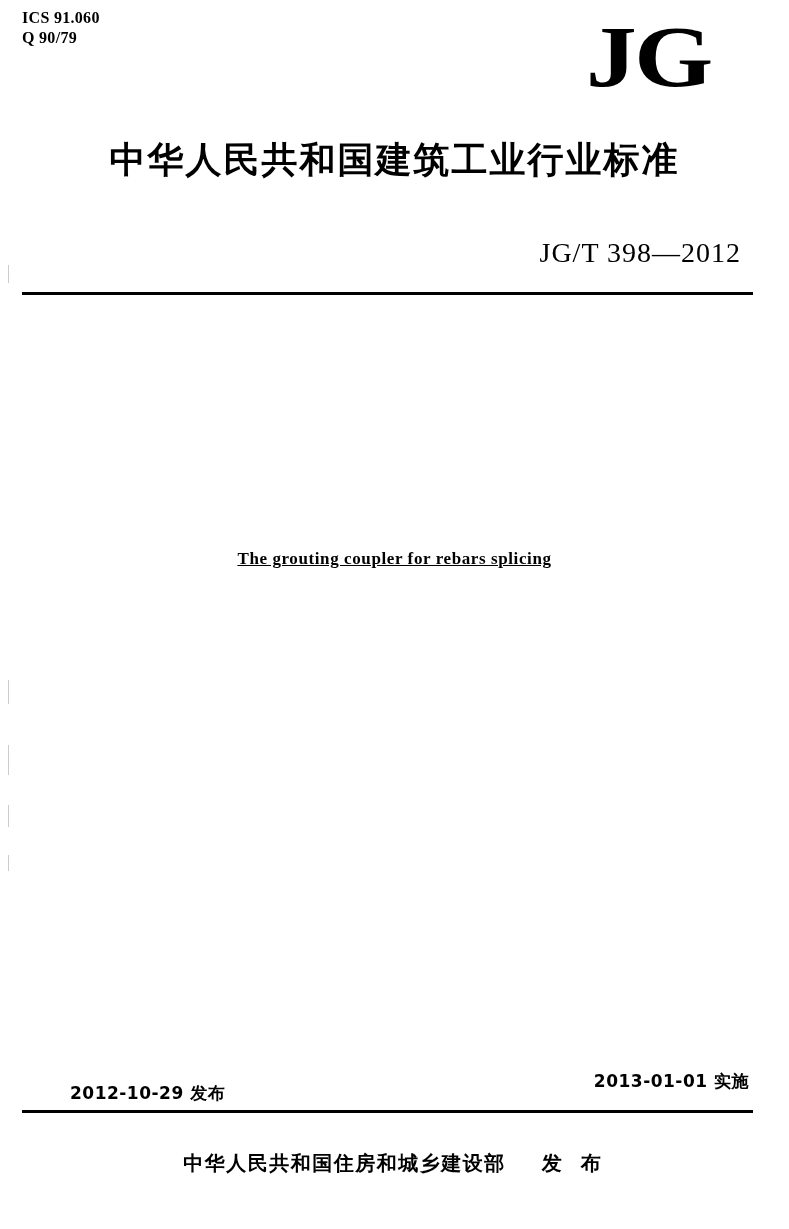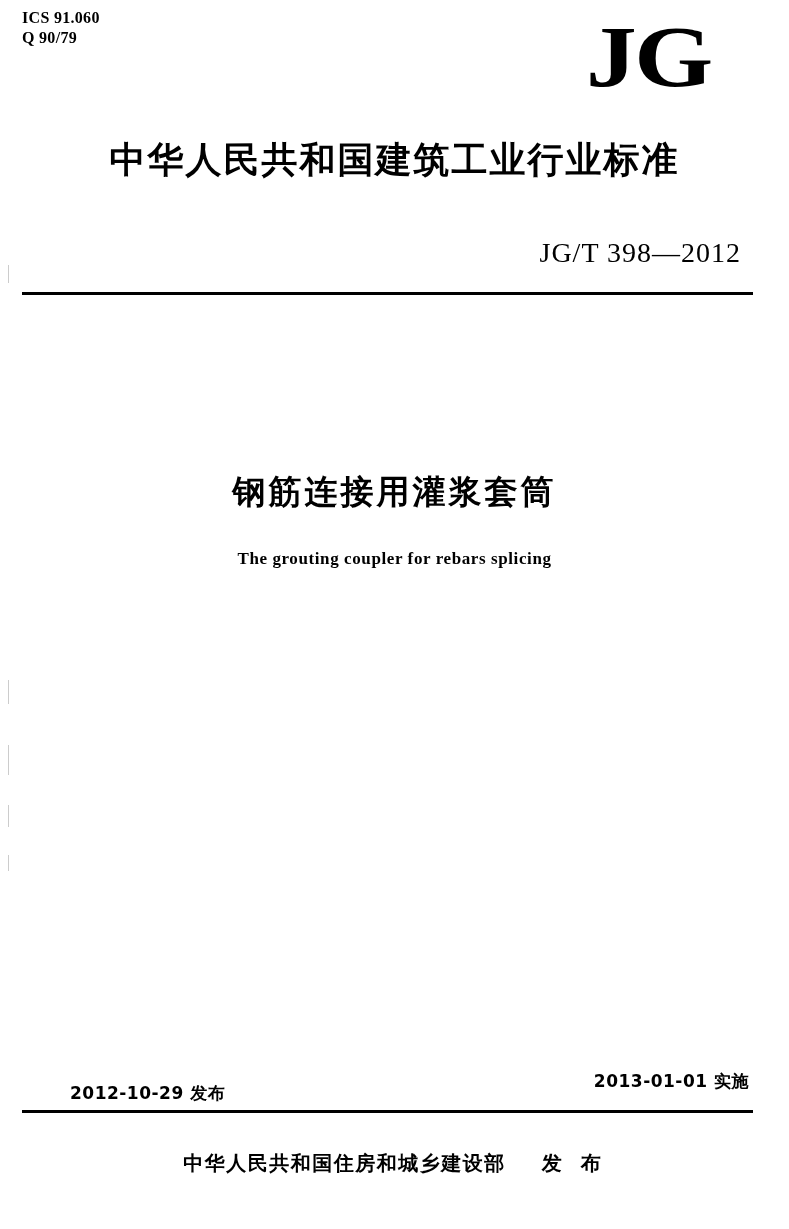--- a/index.html
+++ b/index.html
@@ -107,20 +107,21 @@
   .doc-title-en {
     position: absolute;
     left: 0;
     right: 0;
     top: 549px;
     text-align: center;
     font-family: "Liberation Serif", serif;
     font-weight: bold;
     font-size: 17px;
     letter-spacing: 0.6px;
+    text-decoration: underline;
   }
 
   
   .date-issue {
     position: absolute;
     left: 26px;
     bottom: 124px;
     font-family: "DejaVu Sans", sans-serif;
     font-weight: bold;
     font-size: 17px;
@@ -173,21 +174,20 @@
   </div>
 
   <div class="jg-logo">JG</div>
 
   <div class="std-title">中华人民共和国建筑工业行业标准</div>
 
   <div class="std-code">JG/T 398—2012</div>
 
   <div class="rule-top"></div>
 
-  <div class="doc-title-cn">钢筋连接用灌浆套筒</div>
   <div class="doc-title-en">The grouting coupler for rebars splicing</div>
 
   <div class="rule-bottom"></div>
 
   <div class="date-issue">2012-10-29 发布</div>
   <div class="date-effective">2013-01-01 实施</div>
 
   <div class="publisher">
     <span>中华人民共和国住房和城乡建设部</span><span class="pub-verb">发 布</span>
   </div>

